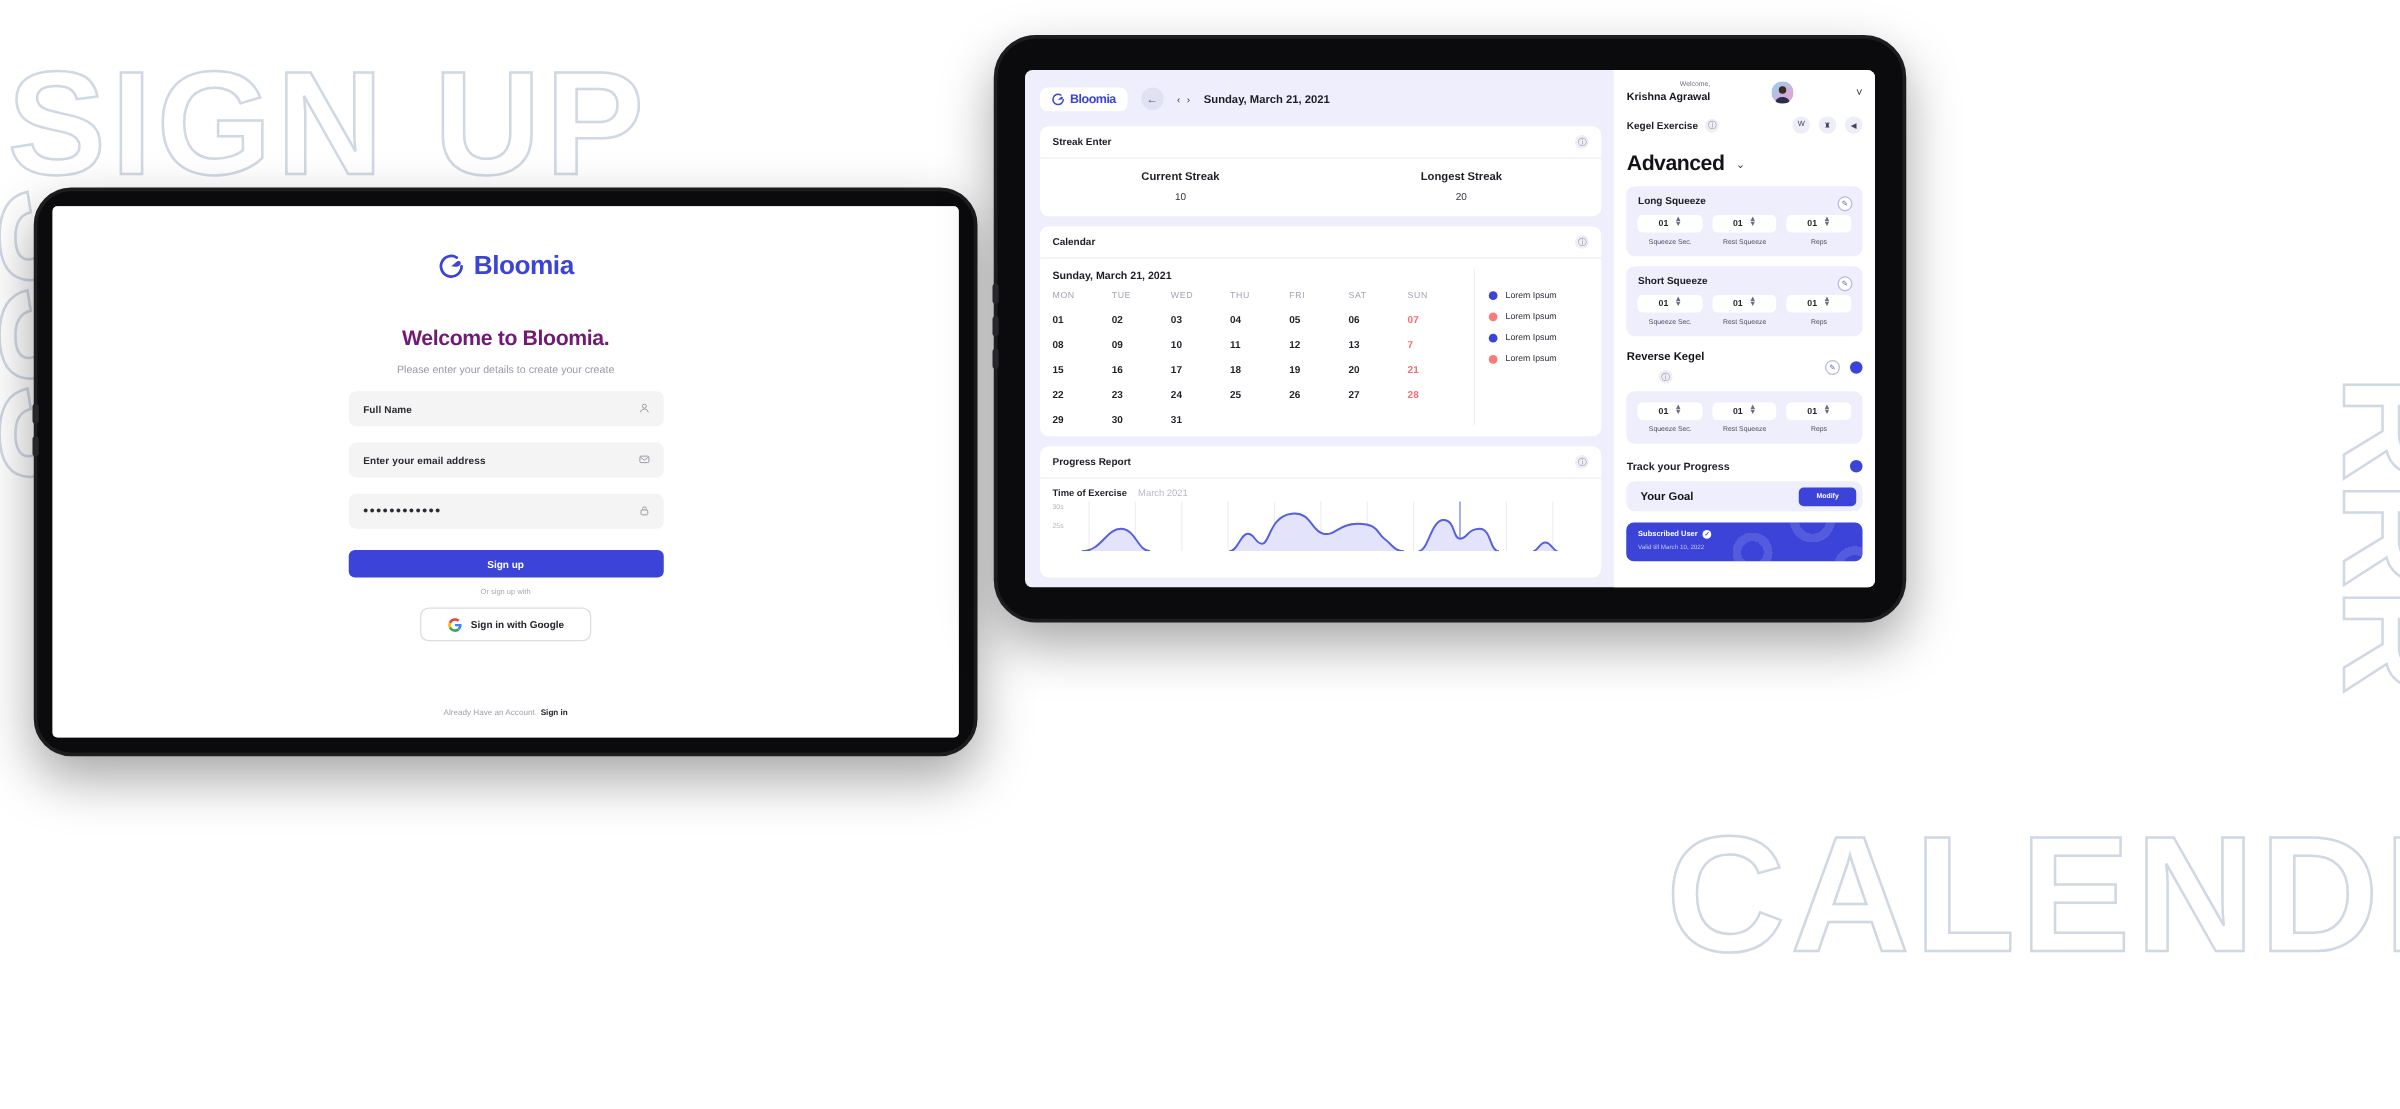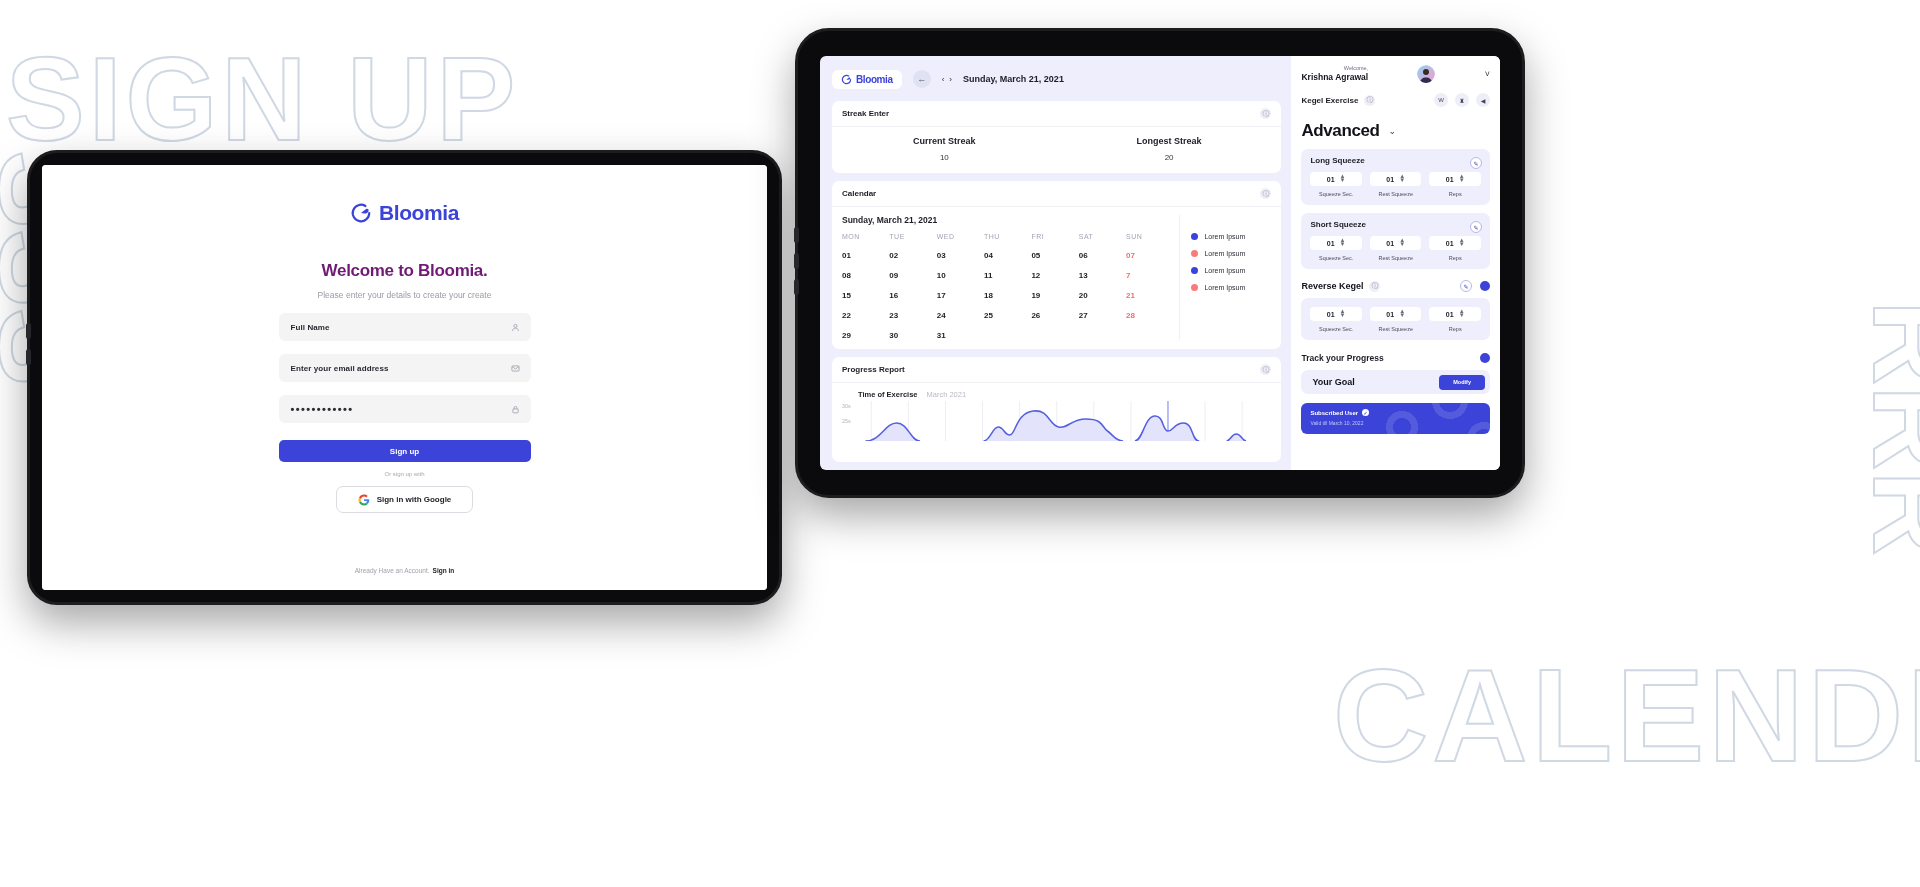--- a/index.html
+++ b/index.html
@@ -119,21 +119,21 @@
   .cal-date{ font-size:8.5px; font-weight:700; color:#1d1d26; margin-bottom:8px; }
   .cal-grid{ display:grid; grid-template-columns:repeat(7,1fr); row-gap:11px; }
   .cal-dow{ font-size:7px; color:#a3a3b2; letter-spacing:.5px; }
   .cal-day{ font-size:8px; font-weight:700; color:#1d1d26; }
   .cal-day.sun{ color:#fb6b6b; font-weight:600; }
   .cal-legend{ width:92px; border-left:1px solid #f0f0f4; padding-left:11px; margin-left:6px;
                display:flex; flex-direction:column; gap:10px; padding-top:18px;}
   .legend-row{ display:flex; align-items:center; gap:6px; font-size:7px; color:#2b2b36; }
   .legend-dot{ width:7px; height:7px; border-radius:50%; }
 
-  .prog-sub{ display:flex; align-items:baseline; gap:9px; padding:7px 10px 2px;margin-left:16px; }
+  .prog-sub{ display:flex; align-items:baseline; gap:9px; padding:7px 10px 2px; }
   .prog-sub-a{ font-size:7.5px; font-weight:700; color:#1d1d26; }
   .prog-sub-b{ font-size:7.5px; color:#b9b9c6; }
   .chart-wrap{ position:relative; padding:0 10px 0 10px; height:40px; overflow:hidden; }
   .y-ticks{ position:absolute; left:10px; top:2px; display:flex; flex-direction:column; gap:9px;
             font-size:5.5px; color:#b4b4c2; }
 
   
   .side-head{ display:flex; align-items:center; justify-content:space-between; }
   .side-head-left{ display:flex; align-items:center; gap:6px; }
   .side-title{ font-size:8px; font-weight:700; color:#1d1d26; }
@@ -150,21 +150,21 @@
              border:1px solid #b9b9e3; background:#fff; display:flex; align-items:center;
              justify-content:center; font-size:6px; color:#4a4ad2; cursor:pointer; }
   .spin-row{ display:flex; gap:8px; margin-top:7px; }
   .spin-col{ flex:1; }
   .spinner{ background:#fff; border-radius:4px; height:14px; display:flex; align-items:center;
             justify-content:center; gap:5px; font-size:7px; font-weight:700; color:#23232c; }
   .spin-arrows{ display:flex; flex-direction:column; line-height:.62; font-size:6px; color:#6b6b7d; cursor:pointer;}
   .spin-label{ margin-top:5px; text-align:center; font-size:5.5px; color:#4b4b5b; }
 
   .rk-head{ display:flex; align-items:center; justify-content:space-between; margin-top:11px; }
-  .rk-left{ display:flex; align-items:center; gap:6px; }
+  .rk-left{ display:flex; align-items:center; gap:6px;flex-direction:column; }
   .rk-title{ font-size:9px; font-weight:700; color:#12121a; }
   .rk-right{ display:flex; align-items:center; gap:8px; }
   .toggle-dot{ width:10px; height:10px; border-radius:50%; background:#3b43d8; cursor:pointer; }
 
   .track-head{ display:flex; align-items:center; justify-content:space-between; margin-top:13px; }
   .track-title{ font-size:8.5px; font-weight:700; color:#1d1d26; }
   .goal-card{ background:#eeeefc; border-radius:7px; margin-top:7px; height:24px;
               display:flex; align-items:center; justify-content:space-between; padding:0 5px 0 11px;}
   .goal-text{ font-size:9px; font-weight:700; color:#12121a; }
   .modify-btn{ background:#3b43d8; color:#fff; border:none; border-radius:4px; height:15px;

